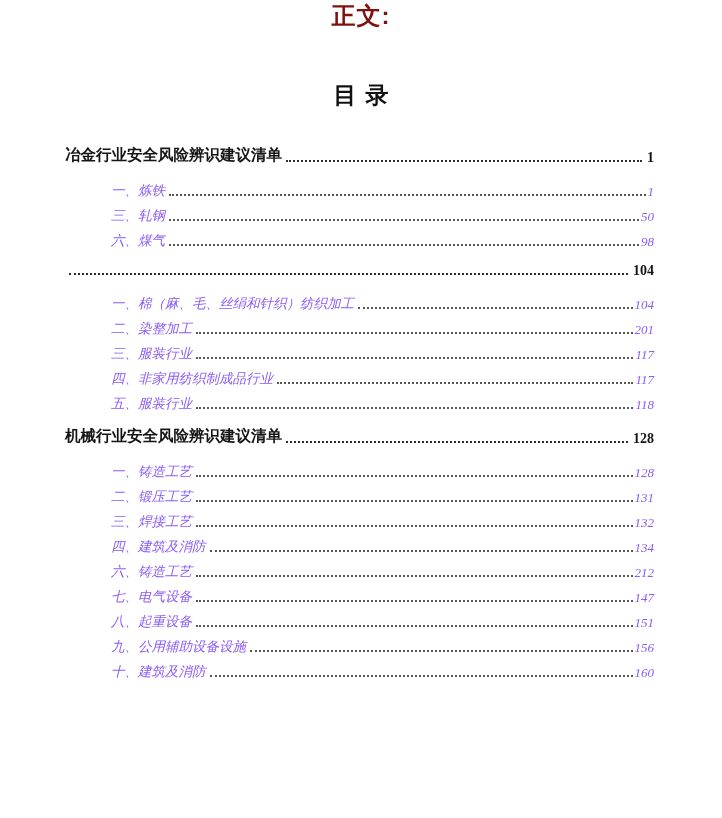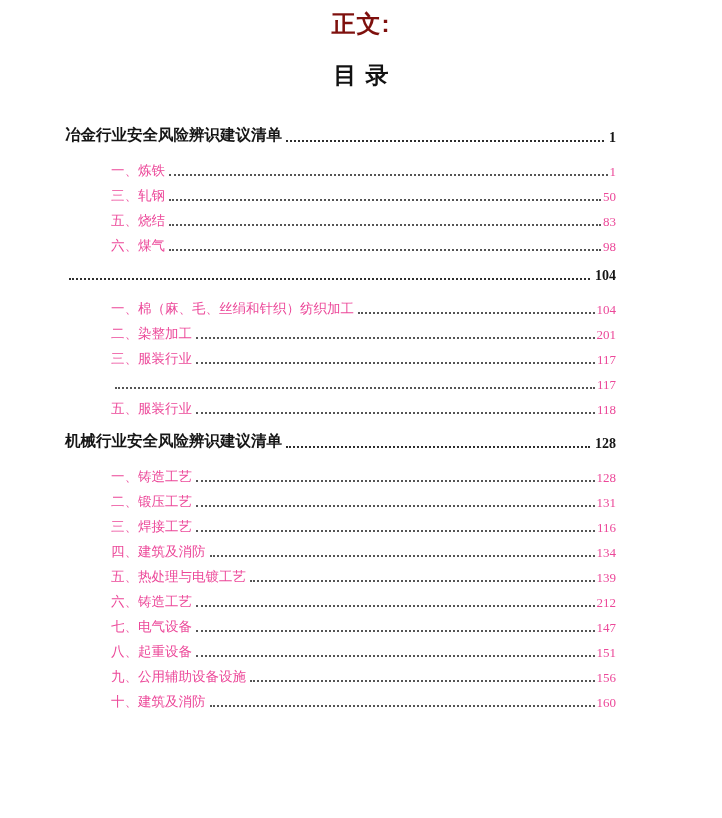--- a/index.html
+++ b/index.html
@@ -11,42 +11,41 @@
     font-family: "Liberation Serif", "DejaVu Serif", serif;
     color: #1c1c1c;
   }
   .page {
     width: 722px;
     height: 818px;
     background: #ffffff;
     position: relative;
   }
   .body-label {
-    margin-top: 8px;
     text-align: center;
     font-family: "Liberation Sans", "DejaVu Sans", sans-serif;
     font-weight: bold;
     font-size: 24px;
     color: #7e100d;
     letter-spacing: 1px;
   }
   .toc-title {
-    margin-top: 20px;
+    margin-top: 48px;
     text-align: center;
     font-family: "Liberation Serif", "DejaVu Serif", serif;
     font-weight: 600;
     font-size: 23px;
     color: #111;
     letter-spacing: 9px;
     text-indent: 9px; 
   }
   .toc {
     margin-top: 34px;
     padding-left: 65px;
-    padding-right: 106px;
+    padding-right: 68px;
   }
   .row {
     display: flex;
     align-items: flex-end;
   }
   .row .label { white-space: nowrap; }
   .row .leader {
     flex: 1 1 auto;
     border-bottom: 2px dotted #4a4a4a;
     margin: 0 2px 4px 4px;
@@ -67,22 +66,23 @@
   .heading .leader {
     border-bottom: 2.5px dotted #2e2e2e;
     margin-bottom: 4px;
   }
   .heading .pagenum { font-size: 14px; font-weight: bold; padding-left: 3px; }
   .section:first-child .heading { margin-top: 0; }
   .item {
     height: 25px;
     padding-left: 46px;
     font-size: 13.5px;
-    color: #ec4899;
+    color: #8b5cf6;
     cursor: pointer;
+    font-style: italic;
   }
   .item .leader { border-bottom: 2px dotted #555; }
   .item .pagenum { font-size: 13px; }
 </style>
 </head>
 <body>
 
 <div class="page">
   <div class="body-label">正文:</div>
 
@@ -103,25 +103,20 @@
   </div>
 
 
   <div class="row item">
     <span class="label">三、轧钢</span>
     <span class="leader"></span>
     <span class="pagenum">50</span>
   </div>
 
 
-  <div class="row item">
-    <span class="label">五、烧结</span>
-    <span class="leader"></span>
-    <span class="pagenum">83</span>
-  </div>
 
   <div class="row item">
     <span class="label">六、煤气</span>
     <span class="leader"></span>
     <span class="pagenum">98</span>
   </div>
 </div>
   </div>
 
   <div class="section">
@@ -142,20 +137,21 @@
     <span class="pagenum">201</span>
   </div>
 
   <div class="row item">
     <span class="label">三、服装行业</span>
     <span class="leader"></span>
     <span class="pagenum">117</span>
   </div>
 
   <div class="row item">
+    <span class="label">四、非家用纺织制成品行业</span>
     <span class="leader"></span>
     <span class="pagenum">117</span>
   </div>
 
   <div class="row item">
     <span class="label">五、服装行业</span>
     <span class="leader"></span>
     <span class="pagenum">118</span>
   </div>
 </div>
@@ -176,34 +172,29 @@
 
   <div class="row item">
     <span class="label">二、锻压工艺</span>
     <span class="leader"></span>
     <span class="pagenum">131</span>
   </div>
 
   <div class="row item">
     <span class="label">三、焊接工艺</span>
     <span class="leader"></span>
-    <span class="pagenum">116</span>
+    <span class="pagenum">132</span>
   </div>
 
   <div class="row item">
     <span class="label">四、建筑及消防</span>
     <span class="leader"></span>
     <span class="pagenum">134</span>
   </div>
 
-  <div class="row item">
-    <span class="label">五、热处理与电镀工艺</span>
-    <span class="leader"></span>
-    <span class="pagenum">139</span>
-  </div>
 
   <div class="row item">
     <span class="label">六、铸造工艺</span>
     <span class="leader"></span>
     <span class="pagenum">212</span>
   </div>
 
   <div class="row item">
     <span class="label">七、电气设备</span>
     <span class="leader"></span>

